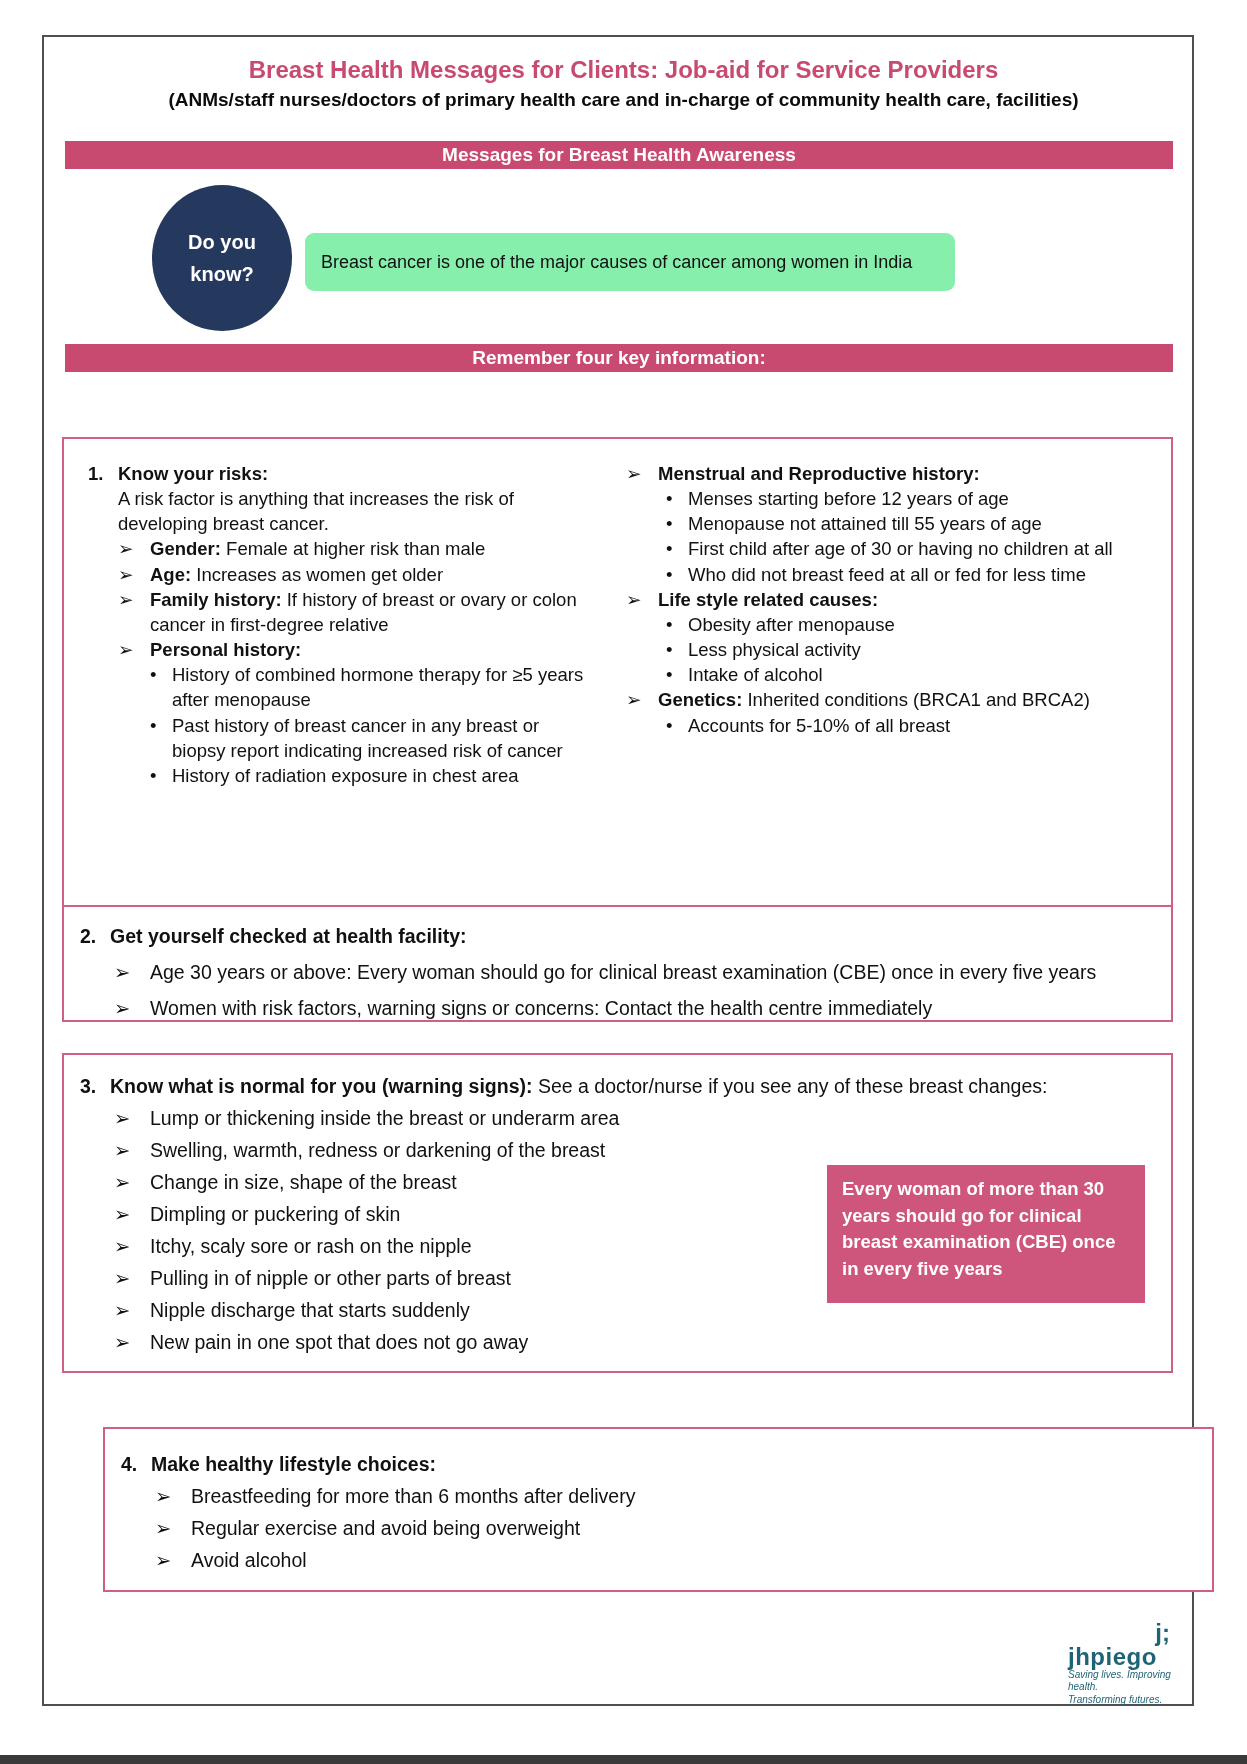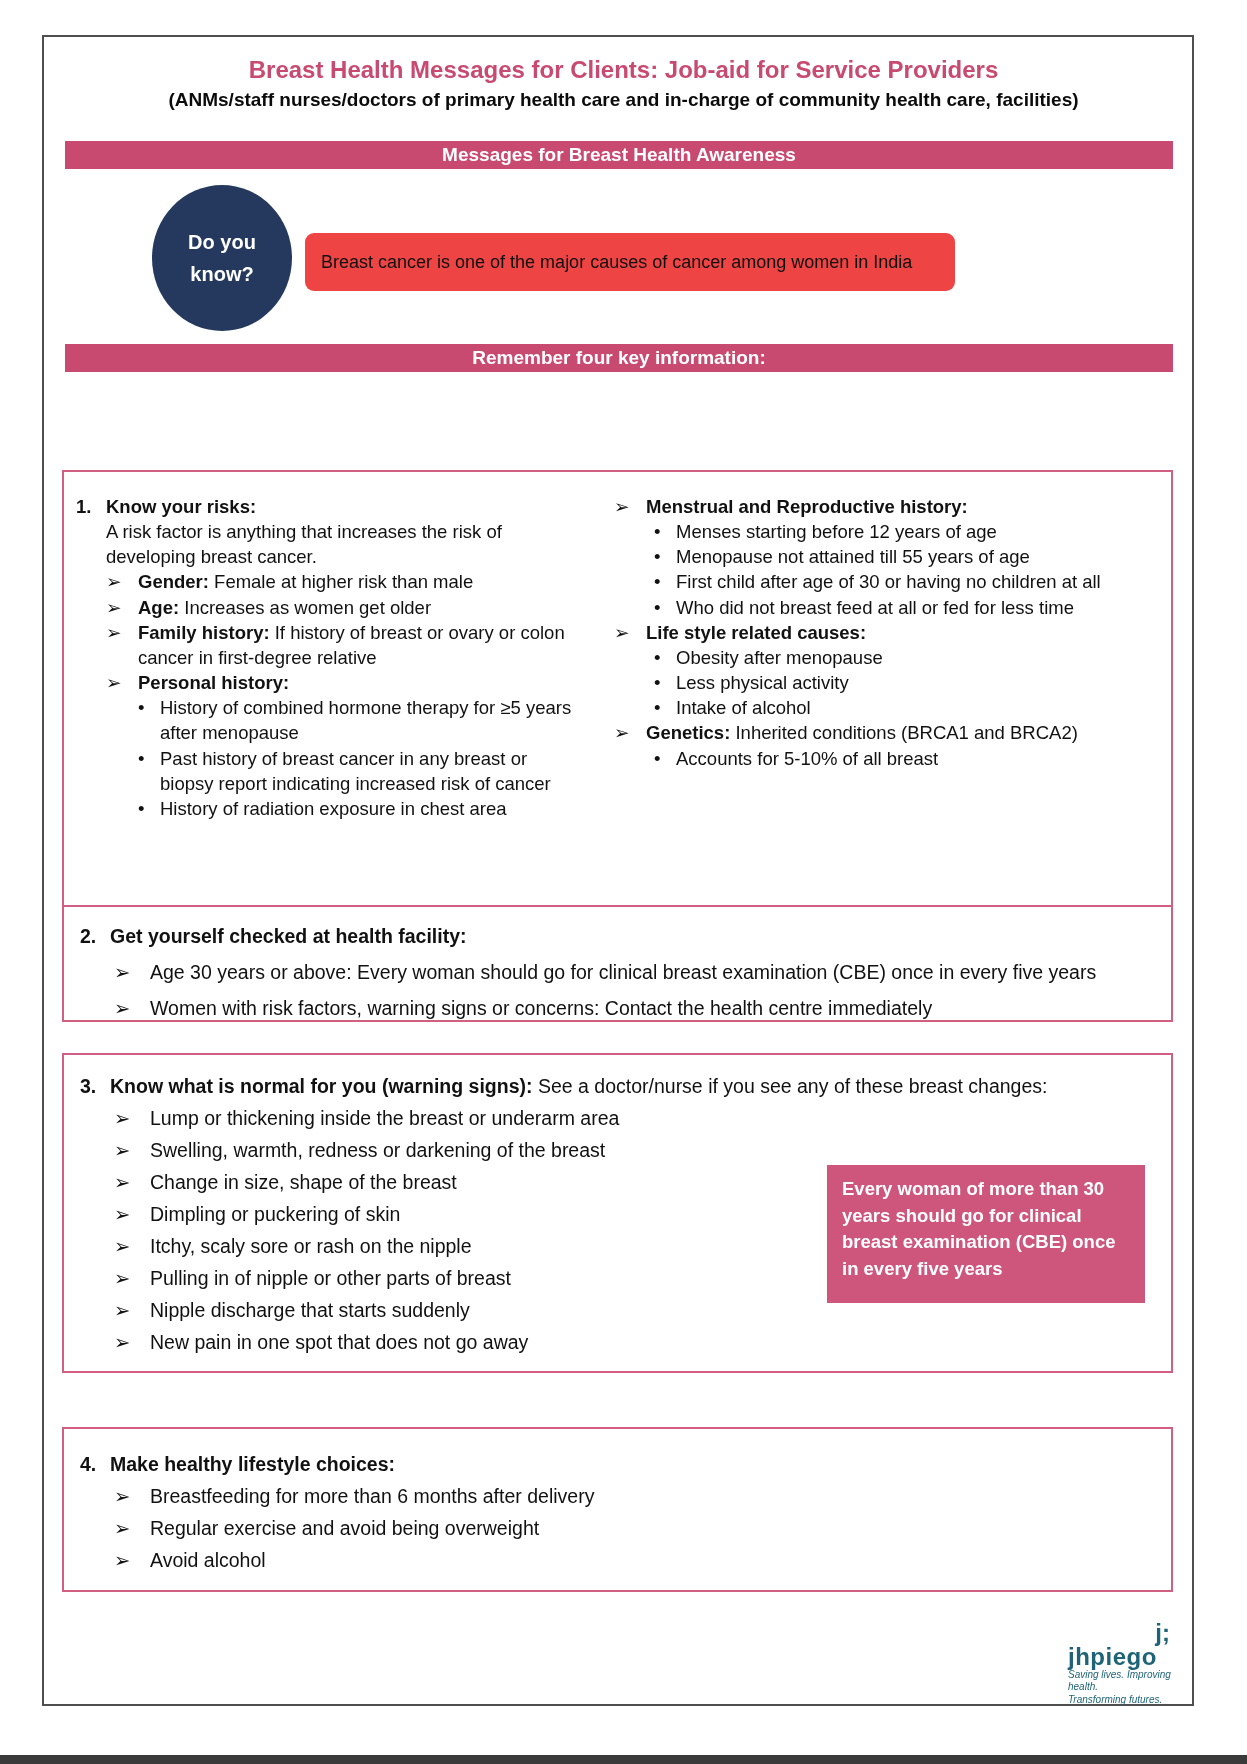--- a/index.html
+++ b/index.html
@@ -14,28 +14,28 @@
   .banner { position:absolute; left:65px; width:1108px; height:28px; background:#c94a70;
             color:#ffffff; font-weight:bold; font-size:19px; text-align:center;
             line-height:28px; }
   #banner-awareness { top:141px; }
   #banner-remember  { top:344px; }
   .dyk-circle { position:absolute; left:152px; top:185px; width:140px; height:146px;
                 border-radius:50%; background:#25395e; color:#fff; font-weight:bold;
                 font-size:20px; display:flex; flex-direction:column; align-items:center;
                 justify-content:center; line-height:1.6; text-align:left; }
   .fact-box { position:absolute; left:305px; top:233px; width:650px; height:58px;
-              background:#ef4444; border-radius:9px; display:flex; align-items:center;
+              background:#86efac; border-radius:9px; display:flex; align-items:center;
               padding:0 16px; font-size:18px; box-sizing:border-box; }
   .pbox { position:absolute; left:62px; width:1111px; border:2px solid #d05f82;
           background:#fff; box-sizing:border-box; }
-  #box1 { top:437px; height:491px; padding:22px 12px 0 8px; font-size:18.5px; line-height:1.36;margin-top:33px; }
+  #box1 { top:437px; height:491px; padding:22px 12px 0 20px; font-size:18.5px; line-height:1.36; }
   #box2 { top:905px;  height:117px; padding:18px 12px 0 12px; font-size:19.5px; }
   #box3 { top:1053px; height:320px; padding:20px 12px 0 12px; font-size:19.5px; }
-  #box4 { top:1427px; height:165px; padding:24px 12px 0 12px; font-size:19.5px; }
+  #box4 { top:1427px; height:165px; padding:24px 12px 0 12px; font-size:19.5px;margin-left:41px; }
   .headline { font-weight:bold; }
   .headline .num { display:inline-block; min-width:30px; padding-left:4px; }
   .hrest { font-weight:normal; }
   .cols { display:flex; }
   .col-left  { width:508px; }
   .col-right { flex:1; padding-left:34px; }
   .intro { margin-left:34px; }
   .li { display:flex; }
   .li .mk { flex:0 0 auto; }
   .arrow1 { margin-left:34px; }           

